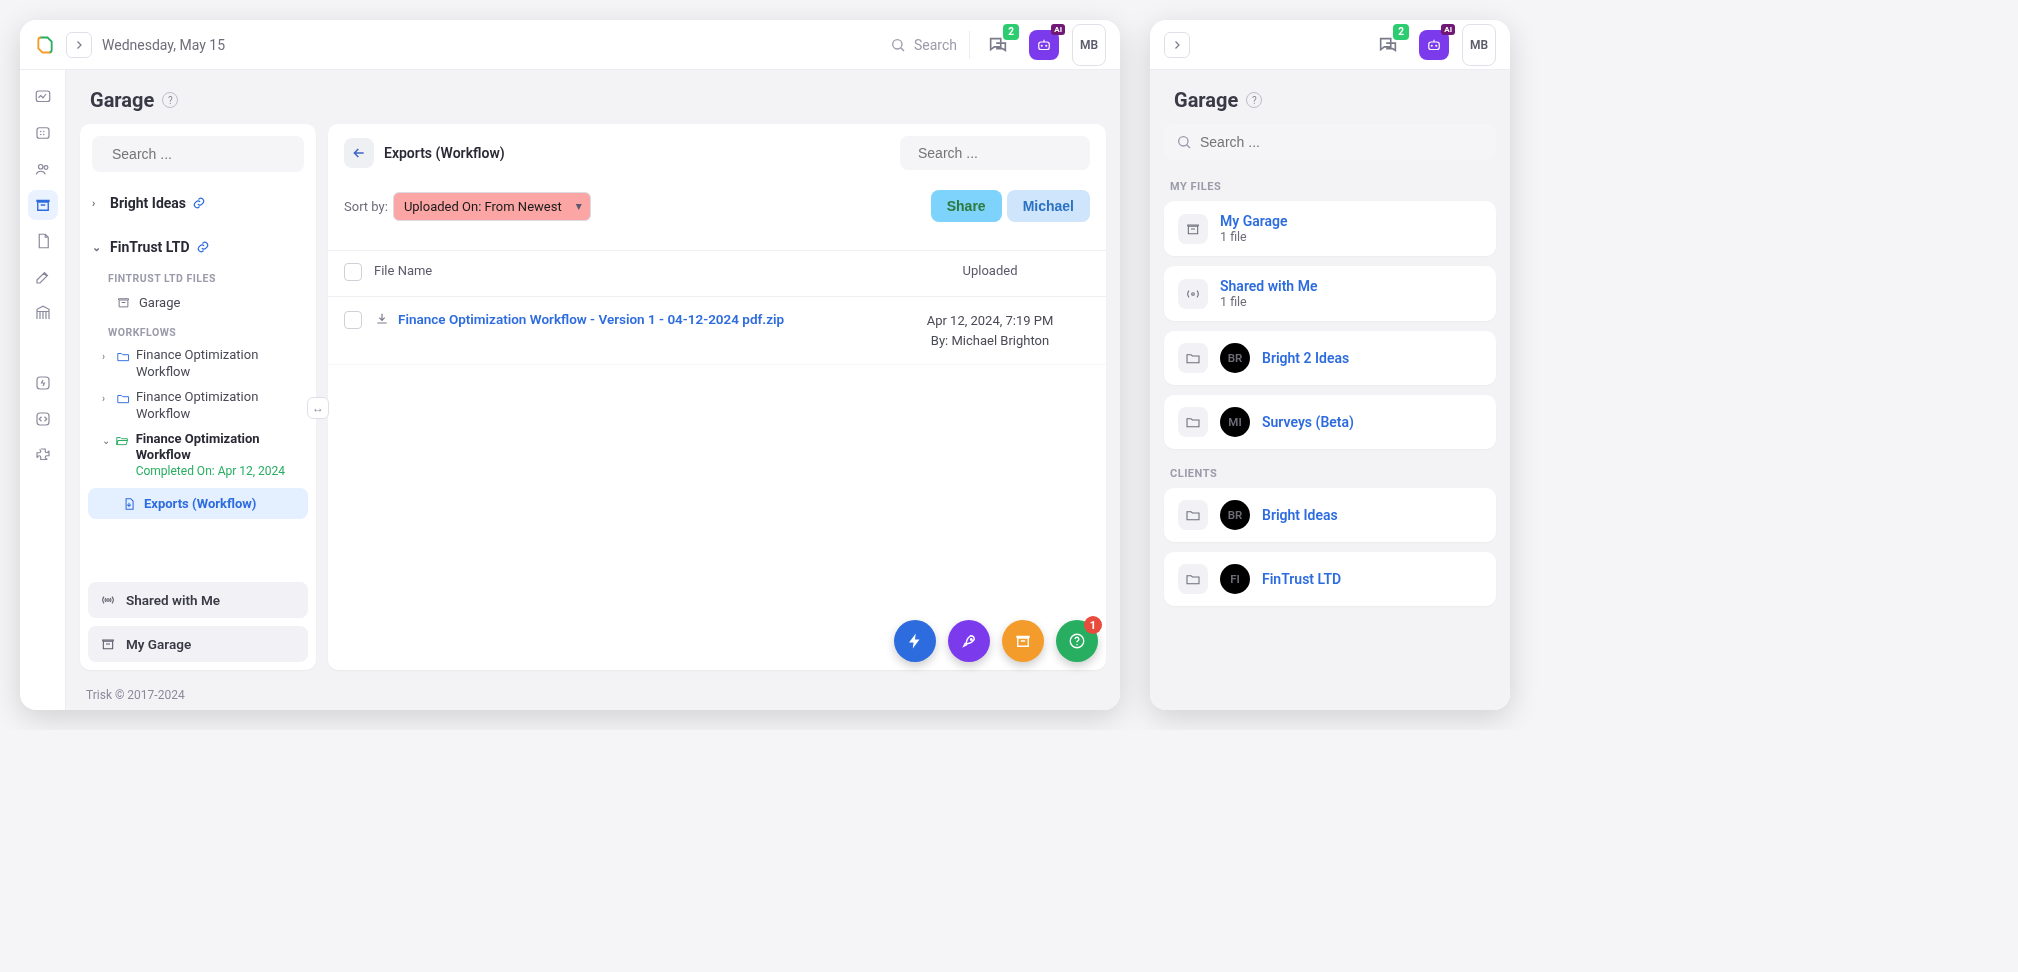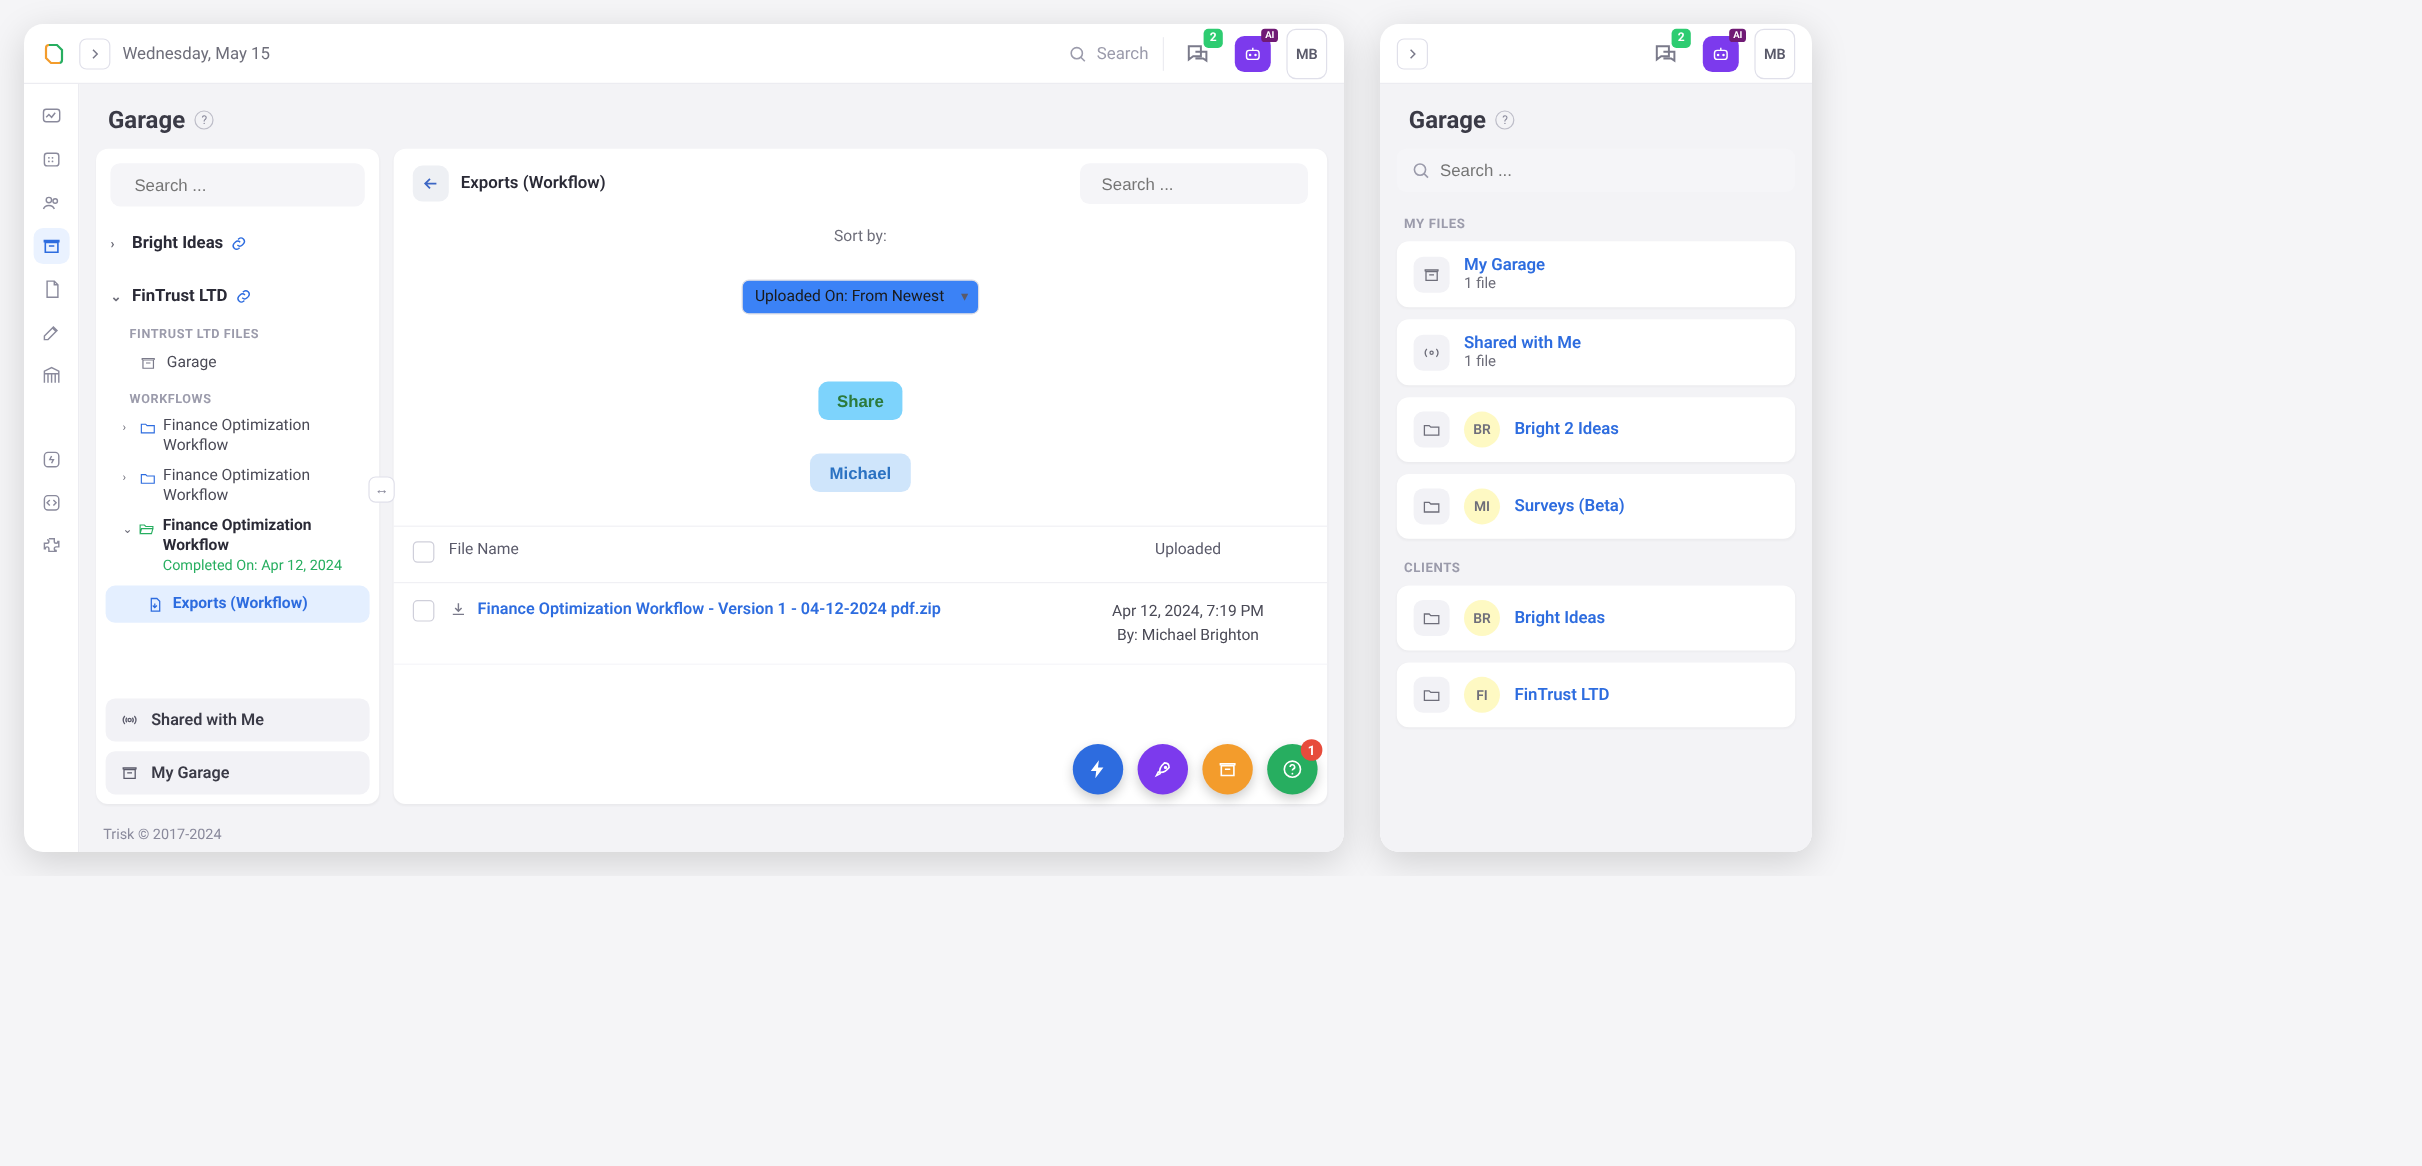--- a/index.html
+++ b/index.html
@@ -63,23 +63,23 @@
 
   .drag-handle { position:absolute; top:50%; right:-13px; width:22px; height:22px; border:1px solid #e0e0ea; border-radius:6px; background:#fff; display:flex; align-items:center; justify-content:center; color:#8a8a9c; font-size:12px; cursor:col-resize; }
 
   
   .rp-head { padding:12px 16px; display:flex; align-items:center; gap:10px; }
   .back-btn { width:30px; height:30px; border-radius:8px; background:#eef0f4; display:flex; align-items:center; justify-content:center; color:#3c66c4; cursor:pointer; }
   .rp-title { font-weight:600; color:#2a2a36; flex:1; }
   .rp-search { width:190px; height:34px; background:#f5f5f8; border-radius:8px; display:flex; align-items:center; padding:0 10px; gap:8px; color:#9b9bab; }
   .rp-search input { border:none; background:transparent; outline:none; flex:1; font-size:14px; }
 
-  .rp-bar { padding:8px 16px 28px; display:flex; align-items:center; gap:28px; border-bottom:1px solid #f0f0f4;flex-direction:column; }
+  .rp-bar { padding:8px 16px 28px; display:flex; align-items:center; gap:5px; border-bottom:1px solid #f0f0f4; }
   .sort-label { color:#6e6e7a; font-size:13px; }
-  .select { border:1px solid #dcdce4; border-radius:6px; padding:6px 28px 6px 10px; font-size:13px; position:relative; cursor:pointer; background:#3b82f6; }
+  .select { border:1px solid #dcdce4; border-radius:6px; padding:6px 28px 6px 10px; font-size:13px; position:relative; cursor:pointer; background:#fca5a5; }
   .select::after { content:'▾'; position:absolute; right:8px; top:6px; font-size:12px; color:#5a5a6a; }
   .rp-bar .sp { flex:1; }
   .btn { border:none; border-radius:8px; padding:8px 16px; font-size:14px; font-weight:600; cursor:pointer; }
   .btn.share { background:#7dd3fc; color:#2c7a3c; }
   .btn.download { background:#cfe5fb; color:#2b72c2; }
 
   .table-head { display:flex; padding:12px 16px; color:#5a5a6a; font-size:13px; border-bottom:1px solid #f0f0f4; }
   .col-cb { width:30px; }
   .col-name { flex:1; }
   .col-up { width:200px;text-align:center; }
@@ -100,21 +100,21 @@
 
   .footer { padding:8px 20px; font-size:12px; color:#8a8a9c; }
   .window.main { position:relative; }
 
   
   .sec-content { background:#f3f3f6; flex:1; display:flex; flex-direction:column; overflow:auto; }
   .sec-pad { padding:0 14px 14px; }
   .sec-section-label { font-size:11px; font-weight:700; color:#9b9bab; letter-spacing:0.5px; padding:8px 6px; }
   .card { background:#fff; border-radius:10px; padding:12px 14px; display:flex; align-items:center; gap:12px; margin-bottom:10px; cursor:pointer; box-shadow:0 1px 2px rgba(0,0,0,0.03); }
   .card .ib { width:30px; height:30px; border-radius:8px; background:#f2f2f6; display:flex; align-items:center; justify-content:center; color:#6e6e7a; }
-  .card .ab { width:30px; height:30px; border-radius:50%; background:#fef9c3; display:flex; align-items:center; justify-content:center; color:#6e6e7a; font-size:11.5px; font-weight:600; }
+  .card .ab { width:30px; height:30px; border-radius:50%; background:#000000; display:flex; align-items:center; justify-content:center; color:#6e6e7a; font-size:11.5px; font-weight:600; }
   .card .ttl { color:#2d6cdf; font-weight:600; font-size:14px; }
   .card .sub { color:#6e6e7a; font-size:12.5px; }
 
   svg { display:block; }
 </style>
 </head>
 <body>
 
 <div class="canvas">
 

